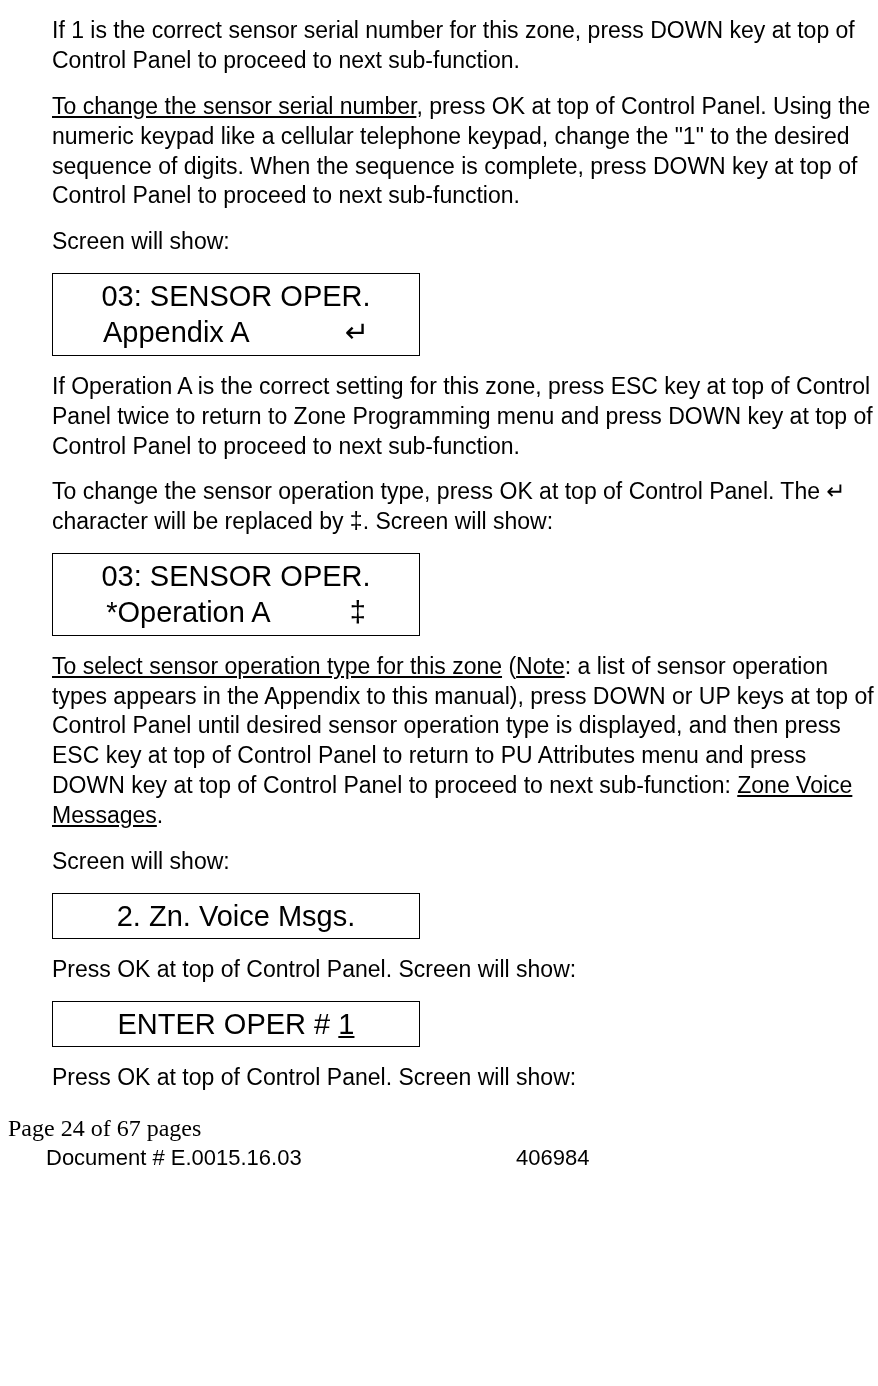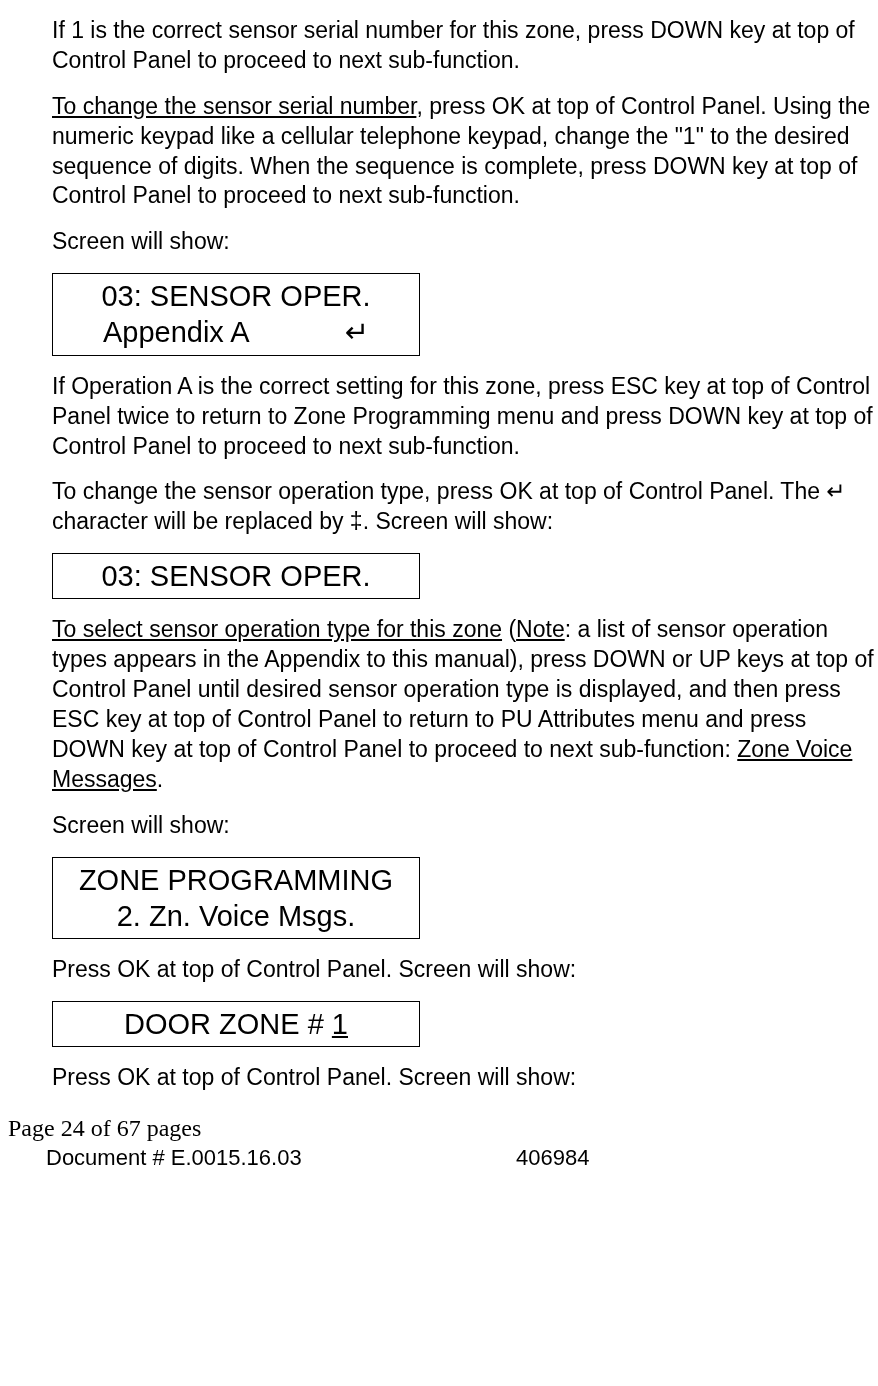--- a/index.html
+++ b/index.html
@@ -67,37 +67,37 @@
     <div class="lcd-line">03: SENSOR OPER.</div>
     <div class="lcd-line">Appendix A            ↵</div>
   </div>
 
   <p>If Operation A is the correct setting for this zone, press ESC key at top of Control Panel twice to return to Zone Programming menu and press DOWN key at top of Control Panel to proceed to next sub-function.</p>
 
   <p>To change the sensor operation type, press OK at top of Control Panel. The ↵ character will be replaced by ‡. Screen will show:</p>
 
   <div class="lcd-box">
     <div class="lcd-line">03: SENSOR OPER.</div>
+    <div class="lcd-line">*Operation A          ‡</div>
   </div>
 
   <p>
     <span class="underline">To select sensor operation type for this zone</span><span> (</span><span class="underline">Note</span><span>: a list of sensor operation types appears in the Appendix to this manual), press DOWN or UP keys at top of Control Panel until desired sensor operation type is displayed, and then press ESC key at top of Control Panel to return to PU Attributes menu and press DOWN key at top of Control Panel to proceed to next sub-function: </span><span class="underline">Zone Voice Messages</span><span>.</span>
   </p>
 
   <p>Screen will show:</p>
 
   <div class="lcd-box">
-    <div class="lcd-line">ZONE PROGRAMMING</div>
     <div class="lcd-line">2. Zn. Voice Msgs.</div>
   </div>
 
   <p>Press OK at top of Control Panel. Screen will show:</p>
 
   <div class="lcd-box">
-    <div class="lcd-line"><span>DOOR ZONE # </span><span class="underline">1</span></div>
+    <div class="lcd-line"><span>ENTER OPER # </span><span class="underline">1</span></div>
   </div>
 
   <p>Press OK at top of Control Panel. Screen will show:</p>
 </div>
 
 <div class="footer-page">Page 24 of  67 pages</div>
 
 <div class="footer-doc doc-row">
   <div class="doc-left">Document # E.0015.16.03</div>
   <div>406984</div>

